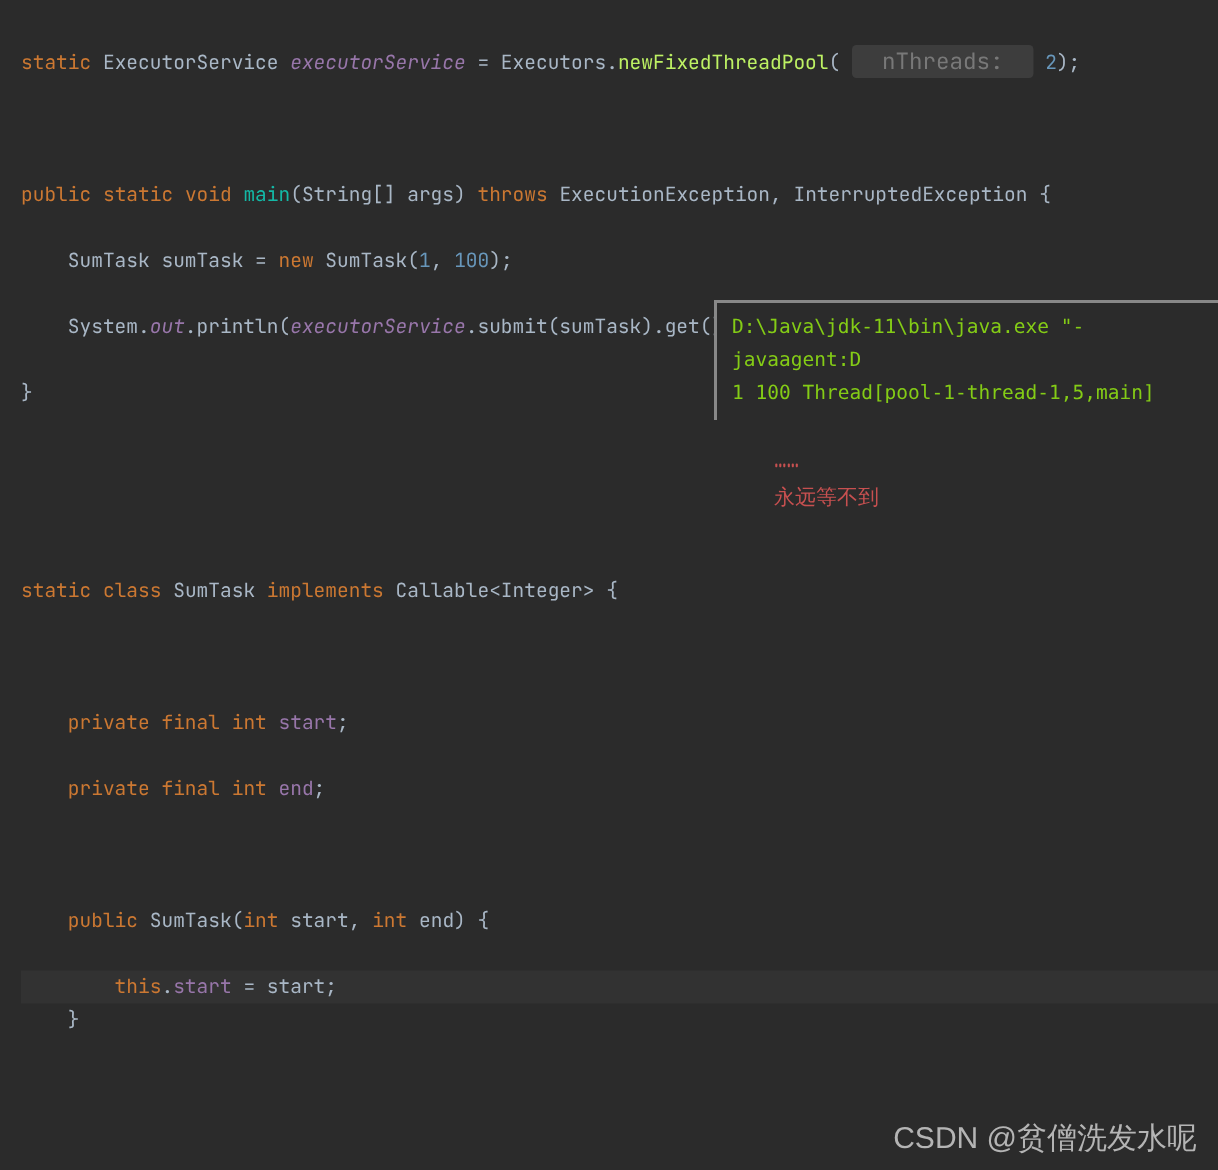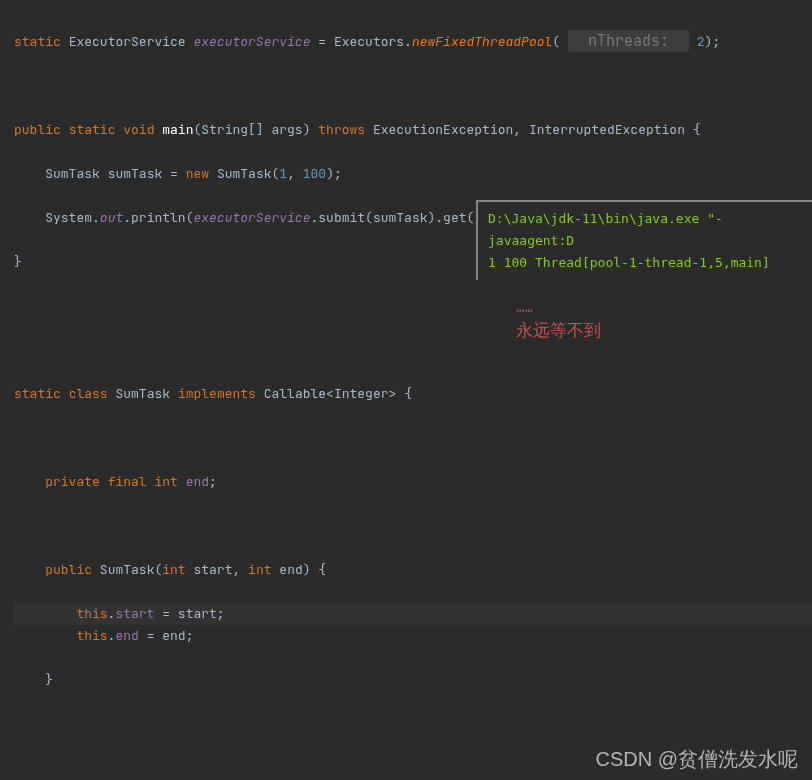--- a/index.html
+++ b/index.html
@@ -10,22 +10,22 @@
       line-height: 22px;
       color: #a9b7c6;
       width: 812px;
       height: 780px;
       position: relative;
       overflow: hidden;
     }
     .code-area { padding: 8px 0 0 14px; white-space: pre; }
     .kw { color: #cc7832; }
     .field { color: #9876aa; }
-    .method-italic { color: #f97316; font-style: italic; }
-    .method { color: #ffffff; text-align: center; }
+    .method-italic { color: #bef264; }
+    .method { color: #14b8a6; text-align: center; }
     .num { color: #6897bb; }
     .param-hint { 
       background: #3d3d3d; 
       color: #787878; 
       padding: 1px 20px; 
       border-radius: 3px;
       font-size: 15px;
     }
     .static-field { color: #9876aa; font-style: italic; }
     .console {
@@ -36,21 +36,21 @@
       border-top: 2px solid #888;
       border-left: 2px solid #888;
       padding: 6px 10px;
       font-family: 'Consolas', monospace;
       font-size: 13px;
       line-height: 22px;
       color: #84cc16;
       background: #2b2b2b;
     }
     .anno-dots { color: #c75050; position:absolute; top:296px; left:516px; font-size:14px; }
-    .anno-text { color: #c75050; position:absolute; top:320px; left:516px; font-size:17px; font-family: 'Microsoft YaHei', sans-serif; }
+    .anno-text { color: #c75050; position:absolute; top:320px; left:516px; font-size:14px; font-family: 'Microsoft YaHei', sans-serif; }
     .watermark {
       position: absolute;
       bottom: 10px;
       right: 14px;
       color: #ccc;
       font-family: 'Microsoft YaHei', sans-serif;
       font-size: 20px;
       opacity: 0.85;
     }
     .highlight-line {
@@ -66,25 +66,25 @@
 <div><span class="kw">static</span> <span>ExecutorService</span> <span class="static-field">executorService</span> <span>=</span> <span>Executors</span><span>.</span><span class="method-italic">newFixedThreadPool</span>( <span class="param-hint">nThreads:</span> <span class="num">2</span><span>);</span></div>
 <div> </div>
 <div><span class="kw">public</span> <span class="kw">static</span> <span class="kw">void</span> <span class="method">main</span><span>(String[] args)</span> <span class="kw">throws</span> <span>ExecutionException</span><span>,</span> <span>InterruptedException</span> <span>{</span></div>
 <div>    <span>SumTask</span> <span>sumTask</span> <span>=</span> <span class="kw">new</span> <span>SumTask</span><span>(</span><span class="num">1</span><span>,</span> <span class="num">100</span><span>);</span></div>
 <div>    <span>System</span><span>.</span><span class="static-field">out</span><span>.</span><span>println</span><span>(</span><span class="static-field">executorService</span><span>.</span><span>submit(sumTask).get());</span></div>
 <div><span>}</span></div>
 <div> </div>
 <div> </div>
 <div><span class="kw">static</span> <span class="kw">class</span> <span>SumTask</span> <span class="kw">implements</span> <span>Callable&lt;Integer&gt;</span> <span>{</span></div>
 <div> </div>
+<div>    <span class="kw">private</span> <span class="kw">final</span> <span class="kw">int</span> <span class="field">start</span><span>;</span></div>
 <div>    <span class="kw">private</span> <span class="kw">final</span> <span class="kw">int</span> <span class="field">end</span><span>;</span></div>
 <div> </div>
 <div>    <span class="kw">public</span> <span>SumTask</span><span>(</span><span class="kw">int</span> <span>start</span><span>,</span> <span class="kw">int</span> <span>end</span><span>) {</span></div>
 <div class="highlight-line">        <span class="kw">this</span><span>.</span><span class="field">start</span> <span>= start;</span></div>
-<div>        <span class="kw">this</span><span>.</span><span class="field">end</span> <span>= end;</span></div>
 <div>    <span>}</span></div>
 <div> </div>
 
 
 
 
 
 
 
 

